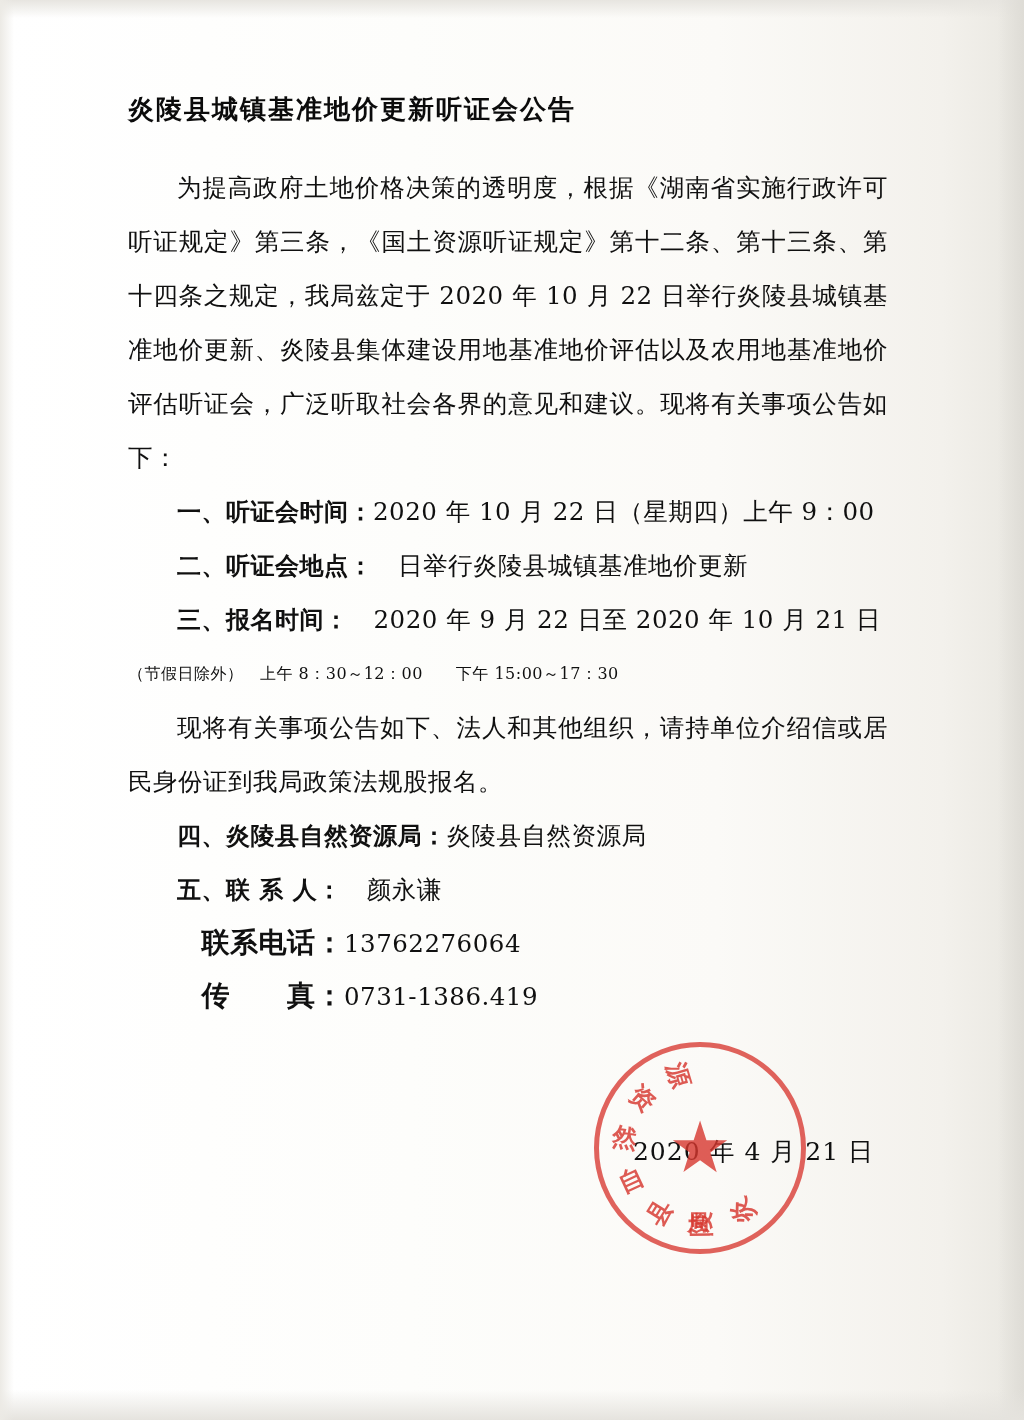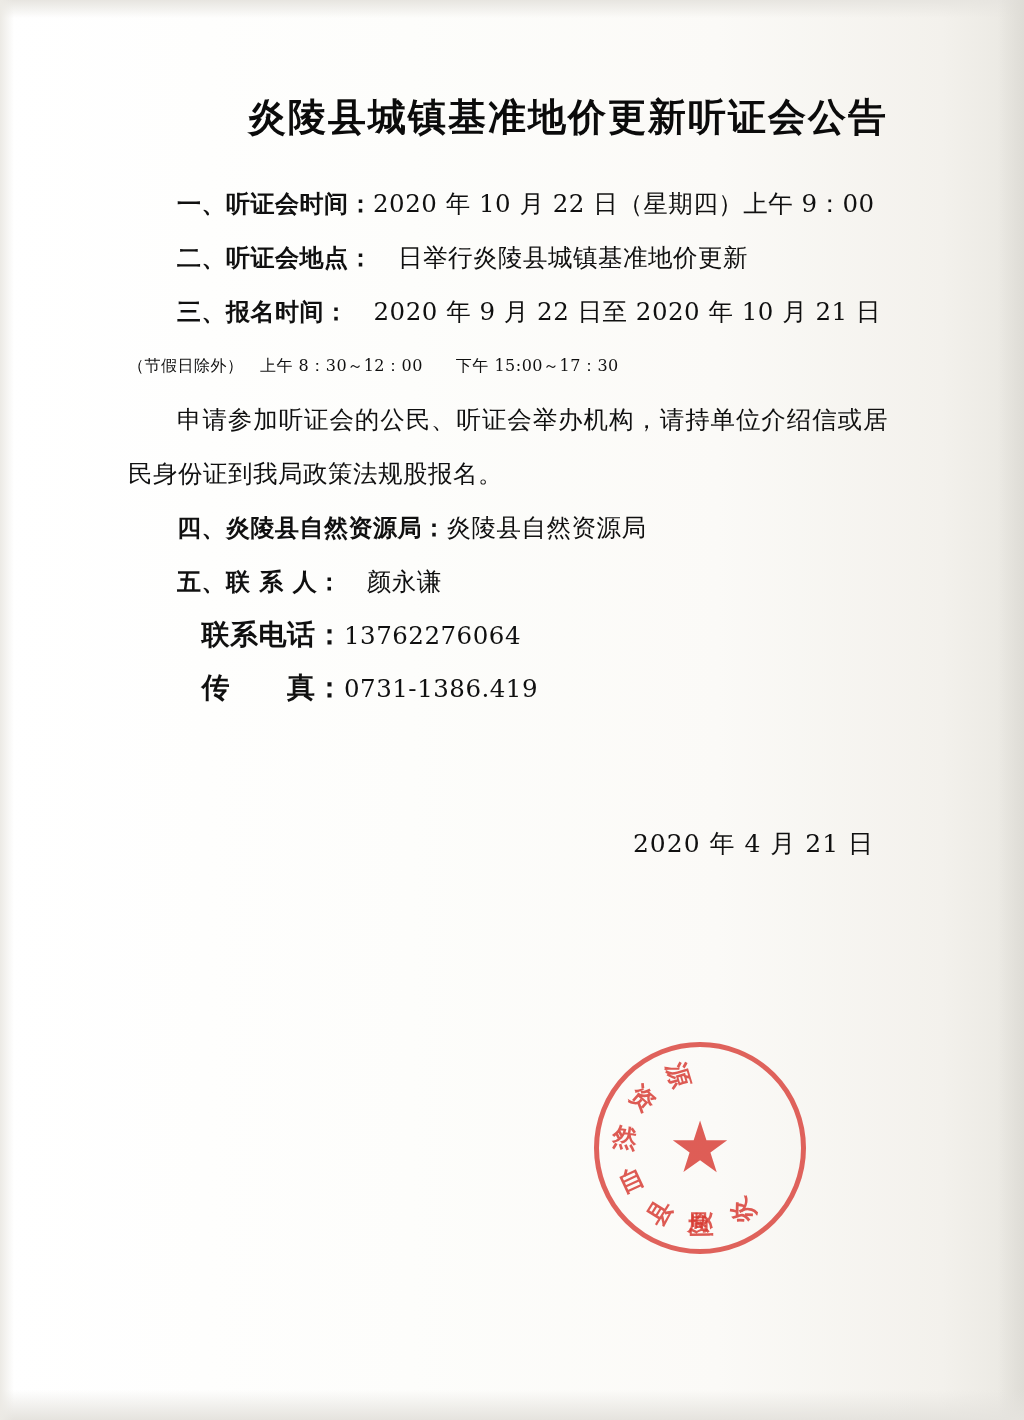--- a/index.html
+++ b/index.html
@@ -55,24 +55,24 @@
   }
 
   .content {
     position: absolute;
     left: 128px;
     top: 92px;
     width: 760px;
   }
 
   .doc-title {
-    text-align: right;
-    font-family: "DejaVu Sans", "Liberation Sans", sans-serif;
-    font-weight: bold;
-    font-size: 38px;
+    text-align: left;
+    font-family: "DejaVu Sans", "Liberation Sans", sans-serif;
+    font-weight: bold;
+    font-size: 26px;
     letter-spacing: 2px;
     color: #0b0b0b;
     margin: 0 0 34px 0;
     white-space: nowrap;
   }
 
   .para {
     font-size: 24.5px;
     line-height: 54px;
     text-align: justify;
@@ -195,36 +195,37 @@
 <div class="page">
   <div class="scan-edge-top"></div>
   <div class="scan-edge-right"></div>
   <div class="scan-edge-bottom"></div>
   <div class="scan-edge-left"></div>
 
   <div class="content">
 
     <h1 class="doc-title">炎陵县城镇基准地价更新听证会公告</h1>
 
+    <p class="para indent2">为提高政府土地价格决策的透明度，根据《湖南省实施行政许可听证规定》第三条，《国土资源听证规定》第十二条、第十三条、第十四条之规定，我局兹定于 2020 年 10 月 22 日举行炎陵县城镇基准地价更新、炎陵县集体建设用地基准地价评估以及农用地基准地价评估听证会，广泛听取社会各界的意见和建议。现将有关事项公告如下：</p>
 
     <p class="item-line">
       <span class="item-label">一、听证会时间：</span><span class="item-value">2020 年 10 月 22 日（星期四）上午 9：00</span>
     </p>
 
     <p class="item-line">
       <span class="item-label">二、听证会地点：</span><span class="item-value">　日举行炎陵县城镇基准地价更新</span>
     </p>
 
     <p class="item-line">
       <span class="item-label">三、报名时间：</span><span class="item-value">　2020 年 9 月 22 日至 2020 年 10 月 21 日</span>
     </p>
 
     <p class="closing">（节假日除外）　上午 8：30～12：00　　下午 15:00～17：30</p>
 
-    <p class="para indent2">申请参加听证会的公民、听证会举办机构，请持单位介绍信或居民身份证到我局政策法规股报名。</p>
+    <p class="para indent2">现将有关事项公告如下、法人和其他组织，请持单位介绍信或居民身份证到我局政策法规股报名。</p>
 
     <p class="item-line">
       <span class="item-label">四、炎陵县自然资源局：</span><span class="item-value">炎陵县自然资源局</span>
     </p>
 
     <p class="item-line">
       <span class="item-label">五、联 系 人：</span><span class="item-value">　颜永谦</span>
     </p>
 
     <p class="contact-line">

